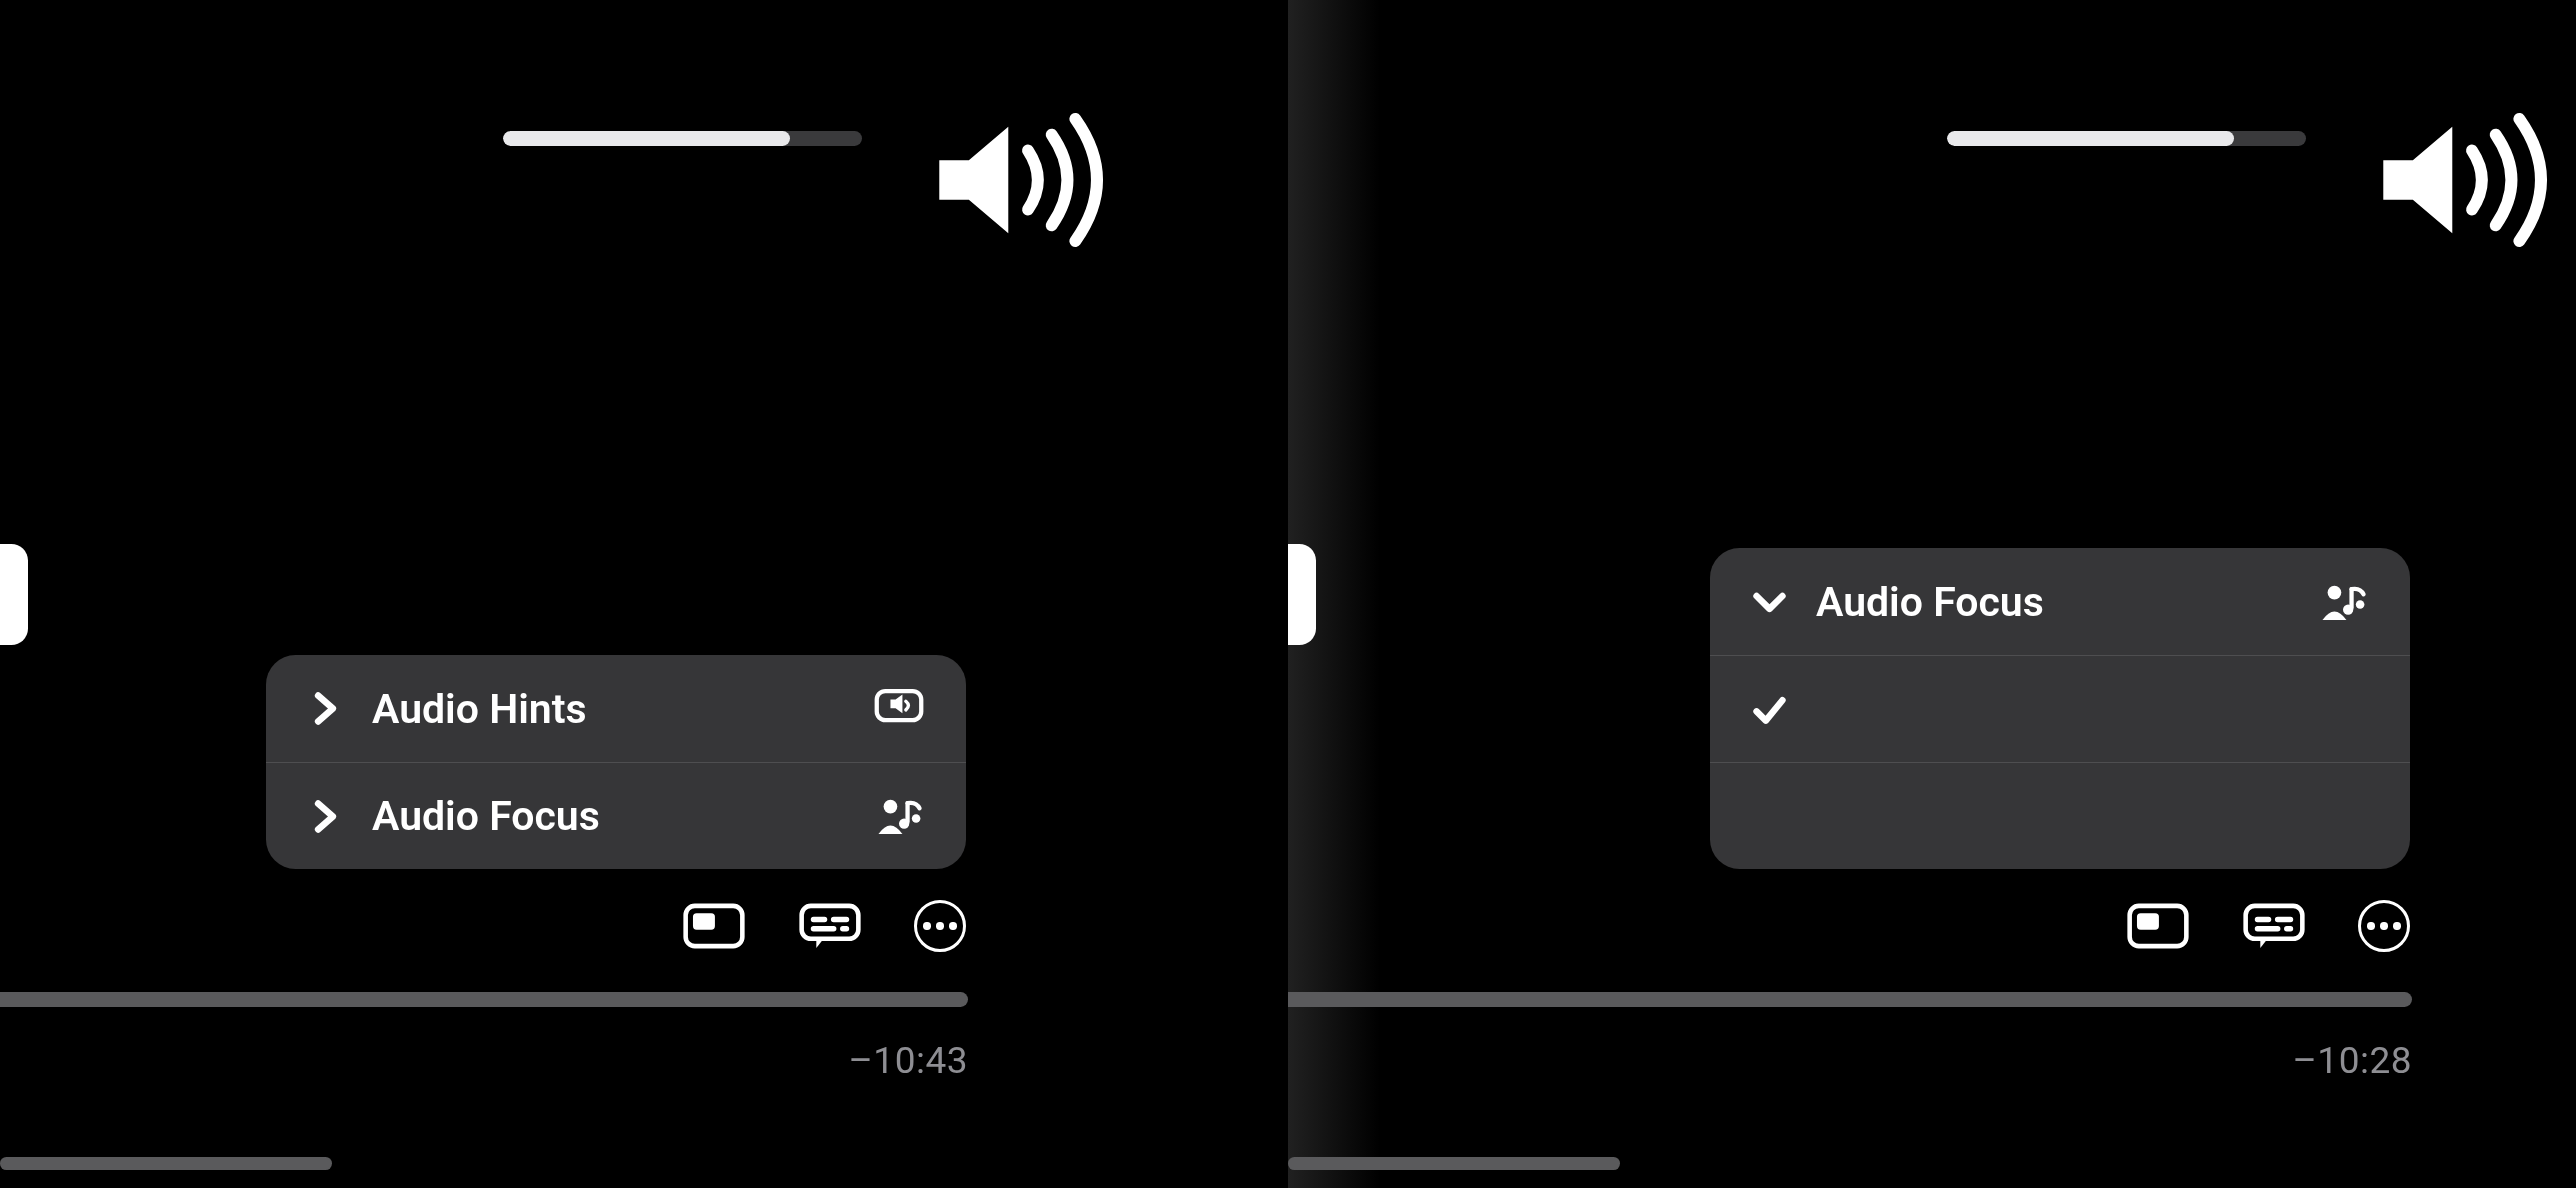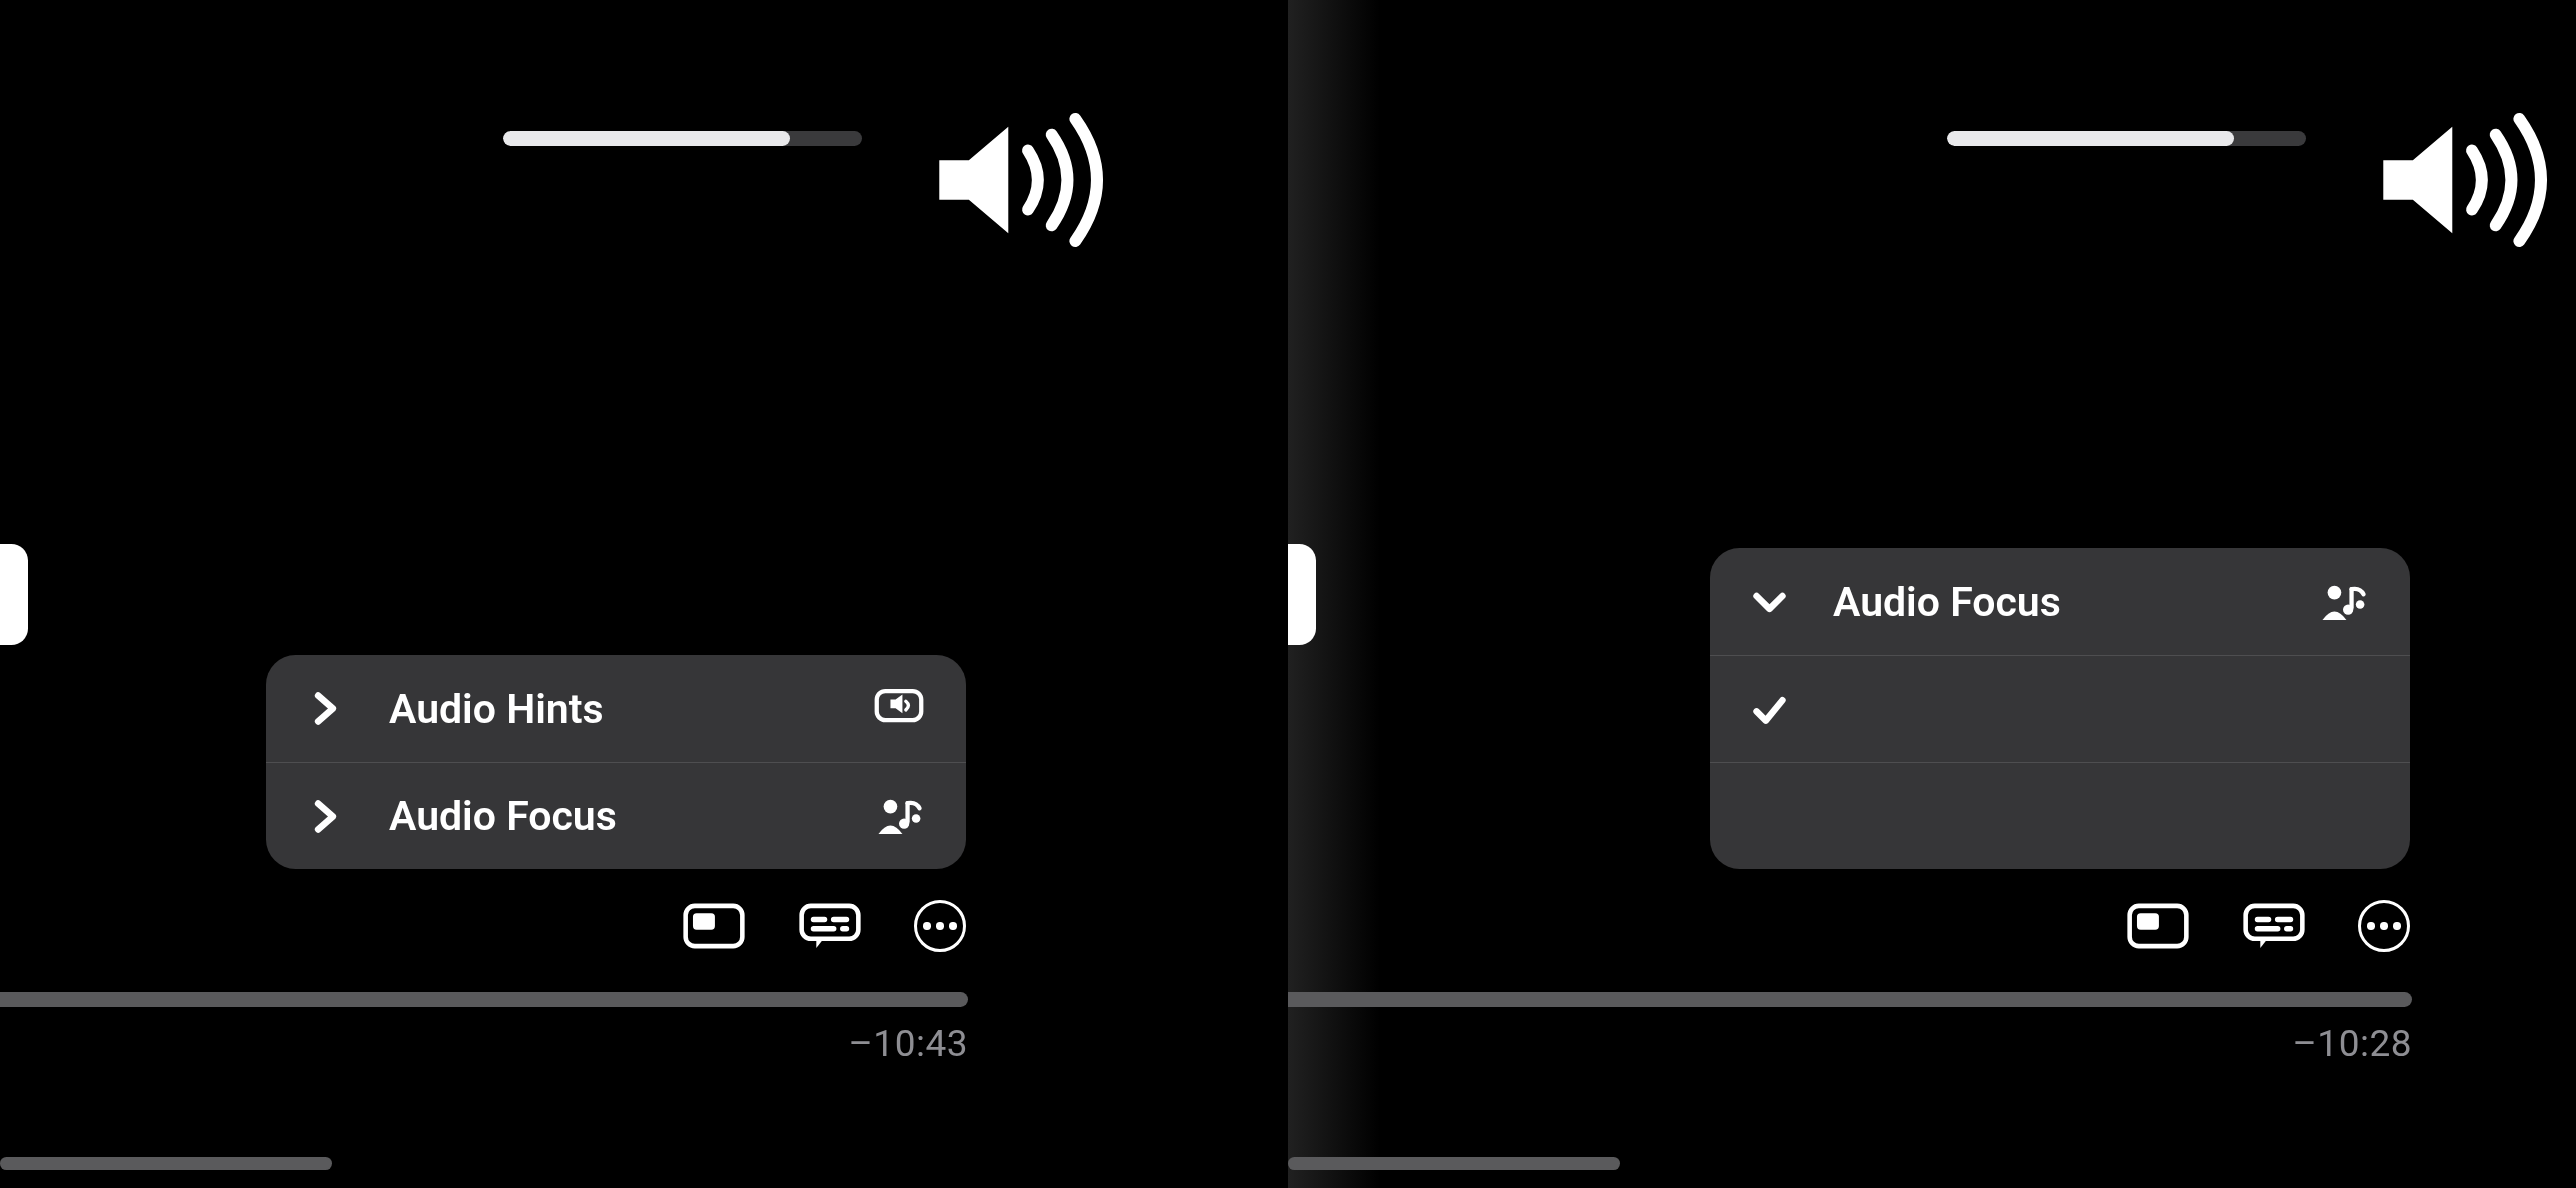--- a/index.html
+++ b/index.html
@@ -118,21 +118,21 @@
     bottom: 181px;
     height: 14.7px;
     border-radius: 0 7.4px 7.4px 0;
     background: #5a5a5c;
   }
 
   
   .time-remaining {
     position: absolute;
     right: 164px;
-    bottom: 123px;
+    bottom: 106px;
     font-size: 37px;
     letter-spacing: 0.5px;
     color: #8e8e93;
   }
 
   
   .home-indicator {
     position: absolute;
     left: 0;
     bottom: 18.4px;
@@ -150,21 +150,21 @@
     background: rgba(60,60,62,0.9);
     backdrop-filter: blur(5.5px);
     overflow: hidden;
     box-shadow: 0 7.4px 37px rgba(0,0,0,0.6);
   }
   .popover .row {
     display: flex;
     align-items: center;
     height: 107px;
     padding: 0 41px;
-    gap: 45px;
+    gap: 28px;
     font-size: 41px;
     font-weight: 600;
     color: #fff;
     border-top: 0.9px solid rgba(255,255,255,0.12);
   }
   .popover .row:first-child { border-top: none; }
   .popover .row .lead {
     width: 37px; height: 37px; flex: 0 0 37px;
     display: flex; align-items: center; justify-content: center;
   }

